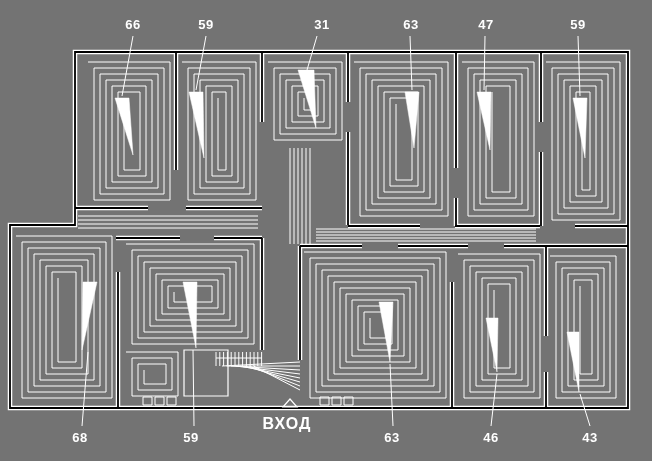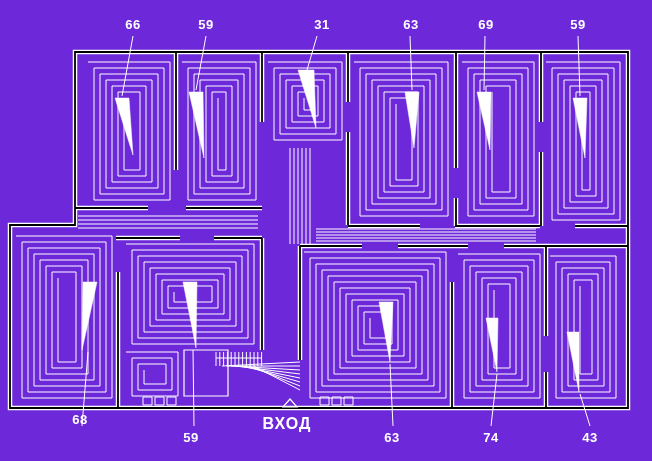--- a/index.html
+++ b/index.html
@@ -19,21 +19,21 @@
     font-size:13px;
     letter-spacing:.5px;
     white-space:nowrap;
     user-select:none;
   }
   .lbl.entrance{font-size:16px;letter-spacing:1px;}
 </style>
 </head>
 <body>
 
-<div class="stage" style="background: #6d28d9;">
+<div class="stage" style="background: #737373;">
 
   <svg id="plan" width="652" height="461" viewBox="0 0 652 461">
     <g id="g-coils">
         <path d="M 88 62 H 170 V 200 H 94 V 68 H 164 V 194 H 100 V 74 H 158 V 188 H 106 V 80 H 152 V 182 H 112 V 86 H 146 V 176 H 118 V 92 H 140 V 170 H 124 V 98" stroke="#ffffff" stroke-width="1" fill="none"></path>
         <path d="M 182 62 H 256 V 200 H 188 V 68 H 250 V 194 H 194 V 74 H 244 V 188 H 200 V 80 H 238 V 182 H 206 V 86 H 232 V 176 H 212 V 92 H 226 V 170 H 218 V 98" stroke="#ffffff" stroke-width="1" fill="none"></path>
         <path d="M 268 62 H 342 V 140 H 274 V 68 H 336 V 134 H 280 V 74 H 330 V 128 H 286 V 80 H 324 V 122 H 292 V 86 H 318 V 116 H 298 V 92 H 312 V 110 H 304 V 98" stroke="#ffffff" stroke-width="1" fill="none"></path>
         <path d="M 354 62 H 448 V 216 H 360 V 68 H 442 V 210 H 366 V 74 H 436 V 204 H 372 V 80 H 430 V 198 H 378 V 86 H 424 V 192 H 384 V 92 H 418 V 186 H 390 V 98 H 412 V 180 H 396 V 104" stroke="#ffffff" stroke-width="1" fill="none"></path>
         <path d="M 462 62 H 534 V 216 H 468 V 68 H 528 V 210 H 474 V 74 H 522 V 204 H 480 V 80 H 516 V 198 H 486 V 86 H 510 V 192 H 492 V 92" stroke="#ffffff" stroke-width="1" fill="none"></path>
         <path d="M 546 62 H 620 V 220 H 552 V 68 H 614 V 214 H 558 V 74 H 608 V 208 H 564 V 80 H 602 V 202 H 570 V 86 H 596 V 196 H 576 V 92 H 590 V 190 H 582 V 98" stroke="#ffffff" stroke-width="1" fill="none"></path>
         <path d="M 16 236 H 112 V 398 H 22 V 242 H 106 V 392 H 28 V 248 H 100 V 386 H 34 V 254 H 94 V 380 H 40 V 260 H 88 V 374 H 46 V 266 H 82 V 368 H 52 V 272 H 76 V 362 H 58 V 278" stroke="#ffffff" stroke-width="1" fill="none"></path>
@@ -111,23 +111,23 @@
         <path d="M393 426 L390 364" stroke="#ffffff" stroke-width="1" fill="none"></path>
         <path d="M491 426 L497 374" stroke="#ffffff" stroke-width="1" fill="none"></path>
         <path d="M590 426 L580 394" stroke="#ffffff" stroke-width="1" fill="none"></path>
       </g>
   </svg>
 
   <div class="lbl" style="left:133px;top:17px">66</div>
   <div class="lbl" style="left:206px;top:17px">59</div>
   <div class="lbl" style="left:322px;top:17px">31</div>
   <div class="lbl" style="left:411px;top:17px">63</div>
-  <div class="lbl" style="left:486px;top:17px">69</div>
+  <div class="lbl" style="left:486px;top:17px">47</div>
   <div class="lbl" style="left:578px;top:17px">59</div>
 
-  <div class="lbl" style="left:80px;top:412px">68</div>
+  <div class="lbl" style="left:80px;top:430px">68</div>
   <div class="lbl" style="left:191px;top:430px">59</div>
   <div class="lbl" style="left:392px;top:430px">63</div>
-  <div class="lbl" style="left:491px;top:430px">74</div>
+  <div class="lbl" style="left:491px;top:430px">46</div>
   <div class="lbl" style="left:590px;top:430px">43</div>
 
   <div class="lbl entrance" style="left:287px;top:415px">ВХОД</div>
 </div>
 
 </body></html>

